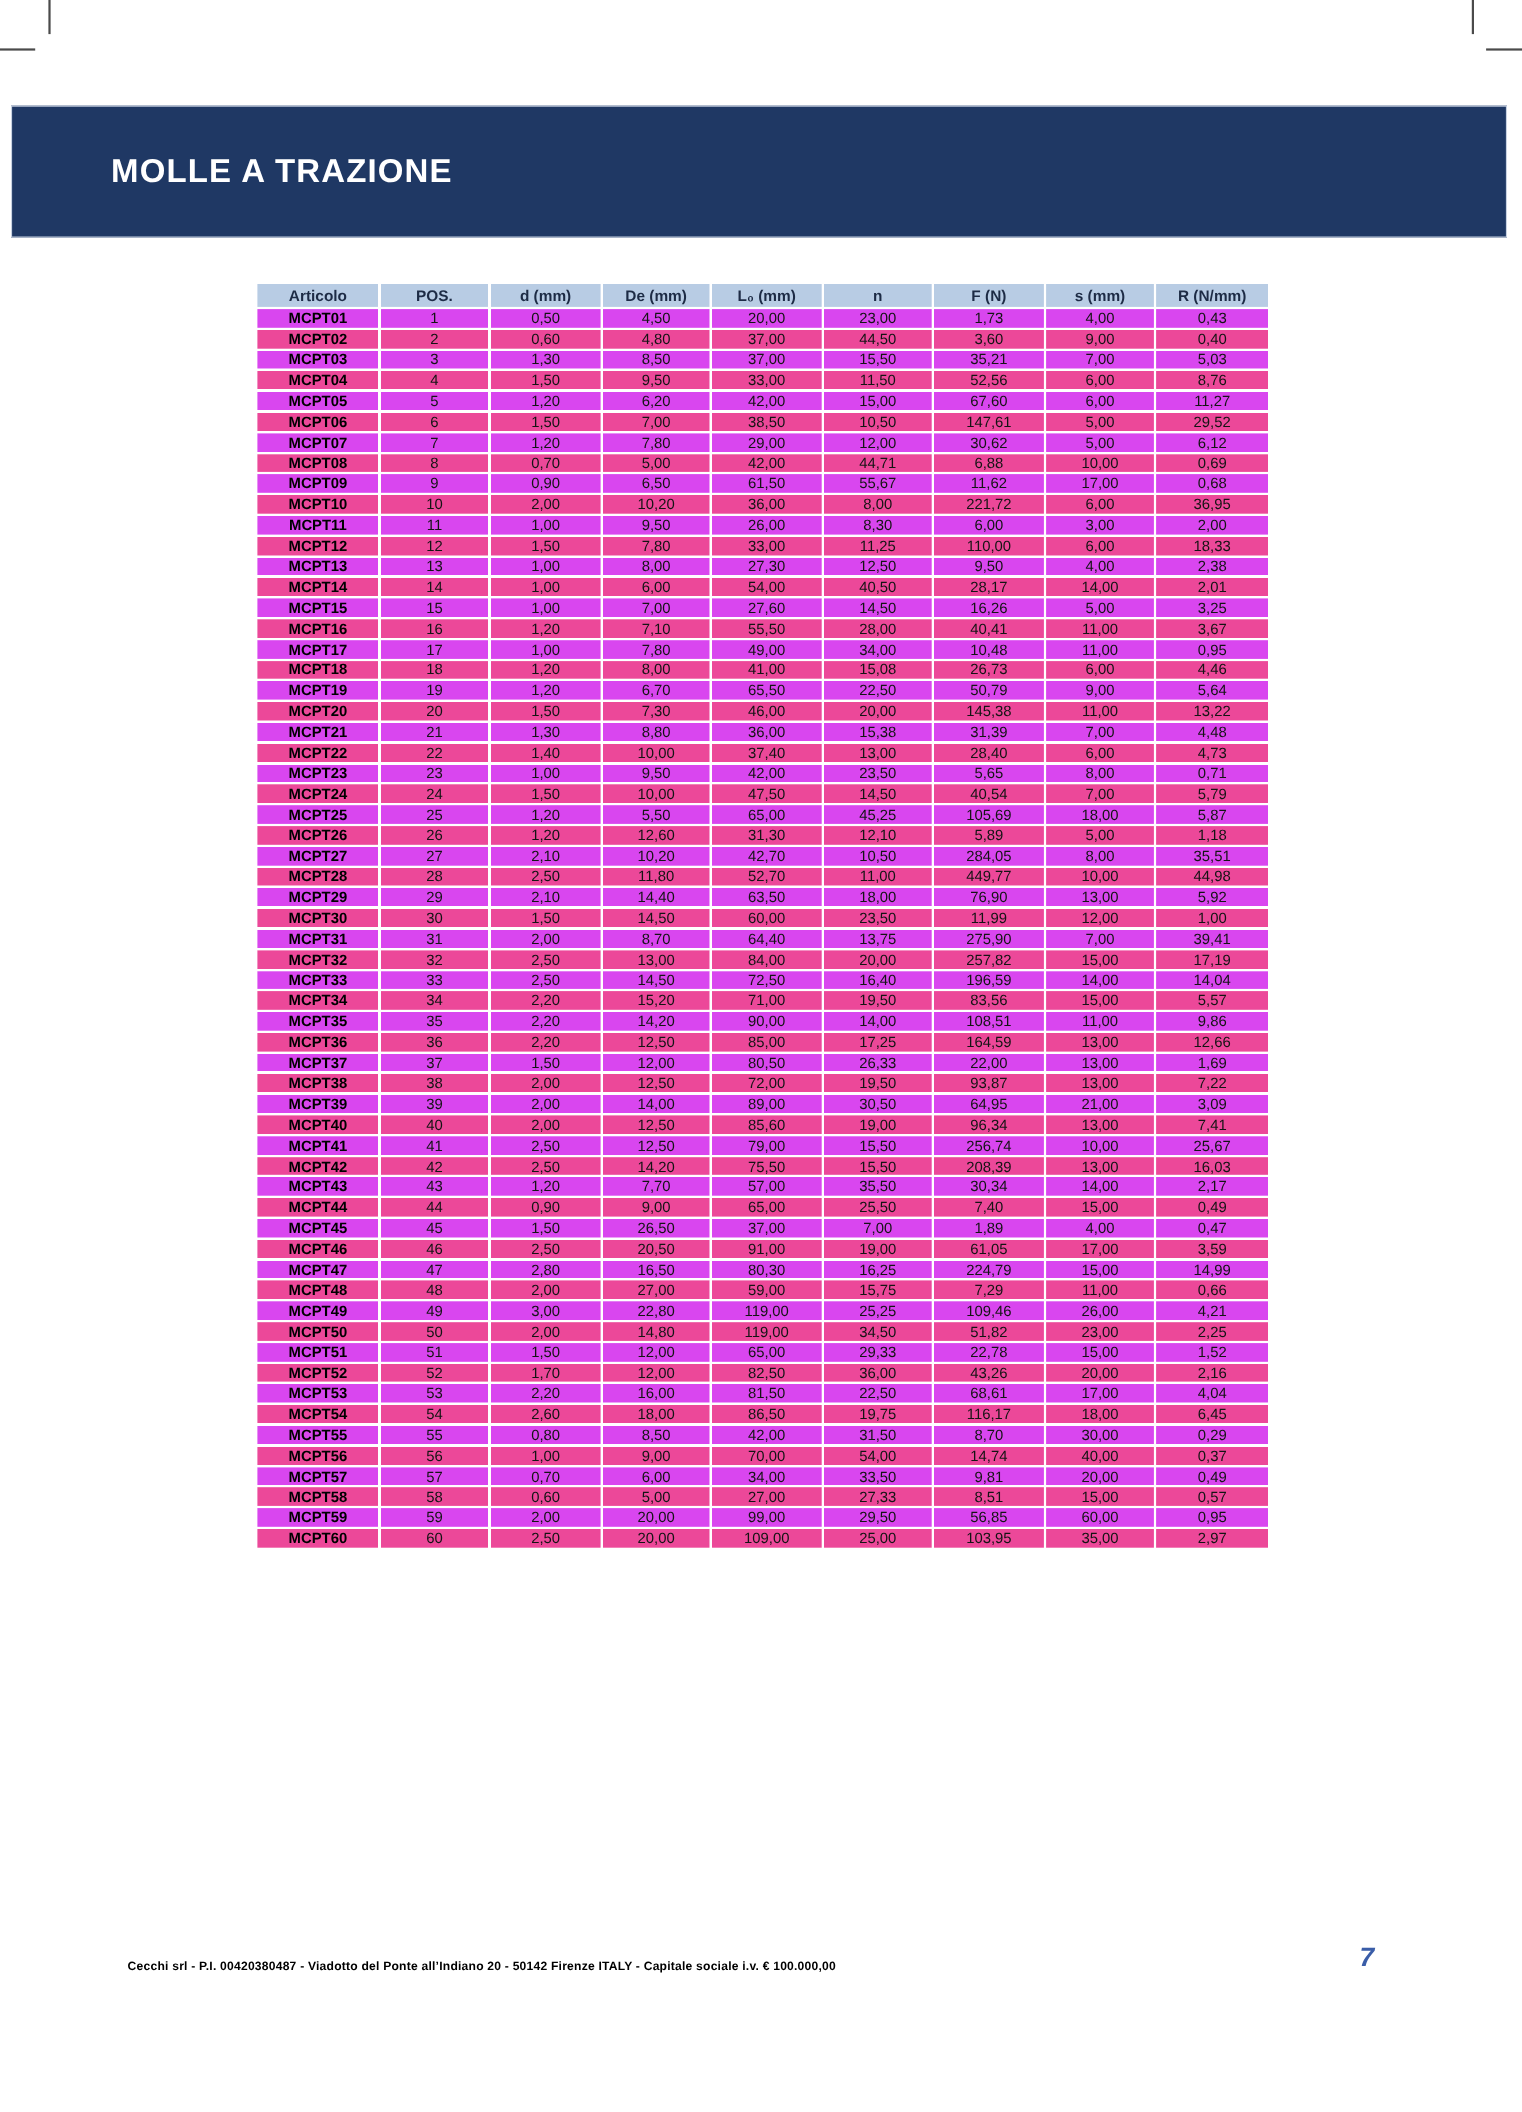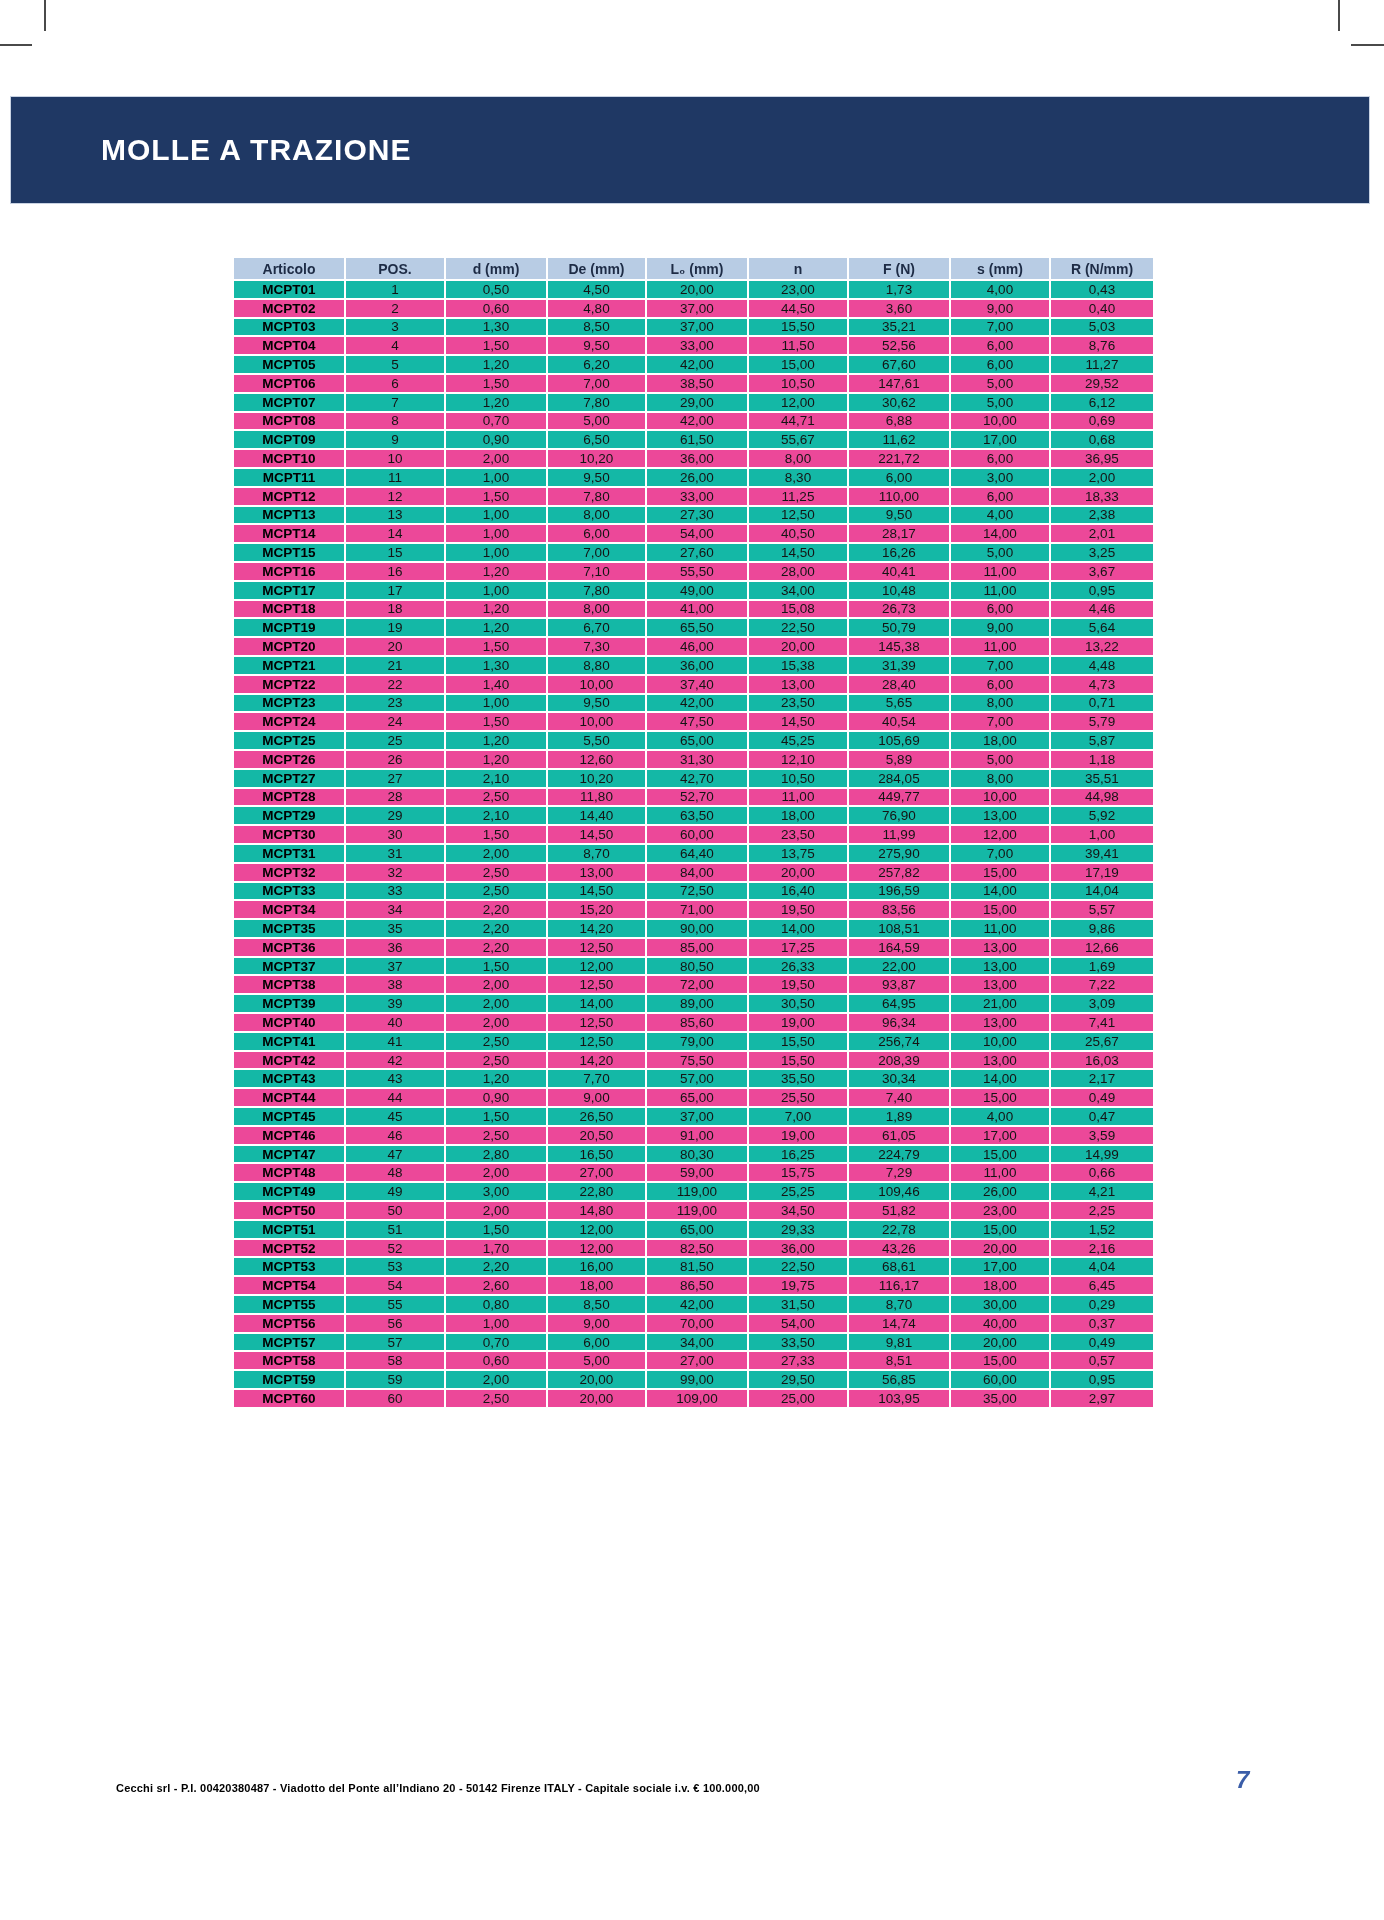--- a/index.html
+++ b/index.html
@@ -14,21 +14,21 @@
   .crop { position: absolute; background: #4a4a4a; }
   .crop.tl-v { left: 44px; top: 0; width: 2px; height: 31px; }
   .crop.tl-h { left: 0; top: 44px; width: 32px; height: 2px; }
   .crop.tr-v { left: 1338px; top: 0; width: 2px; height: 31px; }
   .crop.tr-h { left: 1351px; top: 44px; width: 33px; height: 2px; }
 
   
   .band {
     position: absolute;
     left: 10px; top: 96px;
-    width: 1360px; height: 108px;
+    width: 1360px; height: 120px;
     background: #1f3864;
     display: flex; align-items: center;
     border: 1px solid #c8d2e2;
   }
   .band-title {
     color: #ffffff;
     font-size: 30px;
     font-weight: 700;
     letter-spacing: 1px;
     padding-left: 90px;
@@ -68,21 +68,21 @@
     font-weight: 700;
     height: 23px;
   }
   td {
     font-size: 13.5px;
     color: #141414;
     height: 18.8px;
     line-height: 15px;
   }
   td:first-child { font-weight: 700; color: #000000; }
-  tr.odd  { background: #14b8a6; }
+  tr.odd  { background: #d946ef; }
   tr.even { background: #ec4899; }
 
   
   .footer-text {
     position: absolute;
     left: 116px; top: 1782px;
     font-size: 11px;
     font-weight: 700;
     color: #000000;
     letter-spacing: 0.2px;

